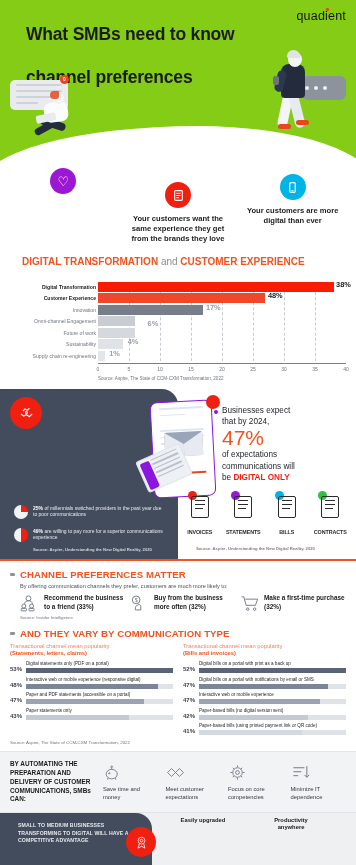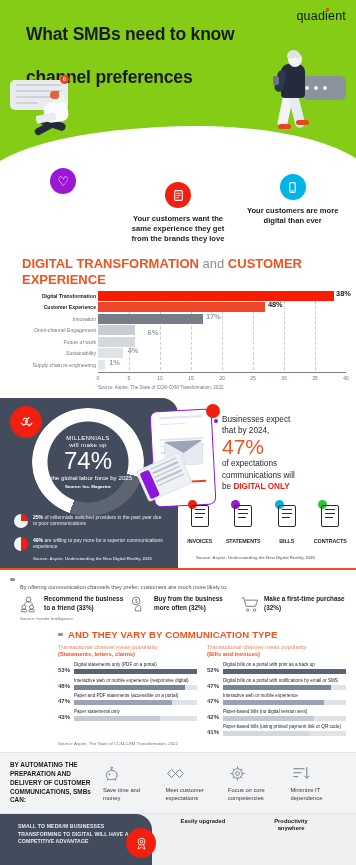--- a/index.html
+++ b/index.html
@@ -101,23 +101,23 @@
   .pillar p{ font-size:7.6px; line-height:1.32; font-weight:700; color:#1e1e1e; }
   .pillar:nth-child(1) .ico{ margin-top:-20px; }
   .pillar:nth-child(2) .ico{ margin-top:-6px; }
   .pillar:nth-child(3) .ico{ margin-top:-14px; }
 
   
   .chartblock{ padding:6px 10px 8px; background:#fff; }
   .chartblock h2{
     font-size:10.6px; font-weight:400; color:#f2531e; line-height:1.25; padding-left:12px;
   }
-  .chartblock h2 .l2{ display:block; font-weight:700; font-size:13px; color:#f2531e; }
+  .chartblock h2 .l2{ display:block; font-weight:700; font-size:10px; color:#f2531e; }
   .chartblock h2 .l2 .and{ color:#8e8e8e; font-weight:400; }
-  .chart{ position:relative; margin-top:2px; padding-left:88px; }
+  .chart{ position:relative; margin-top:13px; padding-left:88px; }
   .row{ display:flex; align-items:center; height:10px; margin-bottom:1.5px; position:relative; }
   .row .lbl{
     position:absolute; left:-88px; width:86px; text-align:right;
     font-size:5.1px; color:#6f7580; white-space:nowrap;
   }
   .row.hi .lbl{ color:#1a1a1a; font-weight:700; }
   .track{ position:relative; width:100%; height:100%; }
   .fill{ position:absolute; left:0; top:0; bottom:0; }
   .fill.r1{ background:#f81c02; }
   .fill.r2{ background:#f0472a; }
@@ -208,21 +208,21 @@
   .h3{ display:flex; align-items:center; gap:5px; font-size:9.6px; font-weight:700; color:#f2531e; letter-spacing:.1px;}
   .h3 .sq{ width:5px;height:3px;border-radius:1px;background:#8d939c; flex:0 0 auto;}
   .prefs .lead{ font-size:5.6px; color:#4b5059; margin:3px 0 0 10px; }
   .three{ display:flex; margin:5px 0 0 10px; gap:4px;}
   .three .it{ flex:1; display:flex; gap:4px; align-items:center;}
   .three .gi{ width:20px;height:18px;flex:0 0 auto; color:#6f7580;}
   .three .tx{ font-size:6.4px; font-weight:700; line-height:1.3; color:#1b1b1b;}
   .prefs .src2{ font-size:4.4px; color:#6f7580; margin:3px 0 0 10px;}
 
   
-  .vary{ padding:2px 10px 6px; background:#fff;margin-left:48px; }
+  .vary{ padding:2px 10px 6px; background:#fff; }
   .cols{ display:flex; gap:10px; margin-top:4px; }
   .col{ flex:1; }
   .col h4{ font-size:5.8px; color:#f2835e; font-weight:400; line-height:1.3;}
   .col h4 b{ display:block; color:#f2531e; font-weight:700;}
   .brow{ display:flex; align-items:flex-end; gap:3px; margin-top:3.5px;}
   .brow .pc{ font-size:6px; font-weight:700; color:#3c424c; width:13px; flex:0 0 auto; padding-bottom:1px;}
   .brow .bwrap{ flex:1; }
   .brow .cap{ font-size:4.6px; color:#1f232a; line-height:1.2; margin-bottom:1.5px;}
   .brow .bar{ height:5px; background:#dfe3e8; }
   .brow .bar i{ display:block; height:100%; background:#6b7688; }
@@ -395,30 +395,20 @@
       <span style="left:87.5%">35</span>
       <span style="left:100%">40</span>
     </div>
   </div>
   <div class="src">Source: Aspire, The State of CCM-CXM Transformation, 2022</div>
 </div>
 
 <div class="mid">
   <div class="dark"></div>
 
-  <div class="donutWrap">
-    <div class="donut"></div>
-    <div class="donut-txt">
-      <span class="t1">MILLENNIALS</span>
-      <span class="t1">will make up</span>
-      <span class="big">74%</span>
-      <span class="t2">of the global labor force by 2025</span>
-      <span class="t3">Source: Inc. Magazine</span>
-    </div>
-  </div>
   <div class="handsico">
     <svg width="17" height="17" viewBox="0 0 24 24" fill="none" stroke="#fff" stroke-width="1.6">
         <path d="M7 10l3-3 3 2 3-3"></path>
         <path d="M4 14l4 3 4-2 4 3 4-4"></path>
         <circle cx="12" cy="12" r="1.4"></circle>
       </svg>
   </div>
 
   <div class="mini m1">
     <div class="pie"></div>
@@ -500,20 +490,21 @@
     </div>
   </div>
   <div class="srclight">Source: Aspire, Understanding the New Digital Reality, 2020</div>
 </div>
 
 <div class="sep"></div>
 
 <div class="prefs">
   <div class="h3">
     <span class="sq"></span>
+    <span>CHANNEL PREFERENCES MATTER</span>
   </div>
   <div class="lead">By offering communication channels they prefer, customers are much more likely to:</div>
   <div class="three">
     <div class="it">
       <span class="gi">
         <svg width="20" height="18" viewBox="0 0 26 22" fill="none" stroke="currentColor" stroke-width="1.2">
             <circle cx="11" cy="5" r="3.2"></circle>
             <path d="M6 12c0-2.5 2.3-4 5-4s5 1.5 5 4"></path>
             <circle cx="5" cy="15" r="2.6"></circle>
             <rect x="1.6" y="18" width="6.8" height="3.2" rx="1"></rect>

